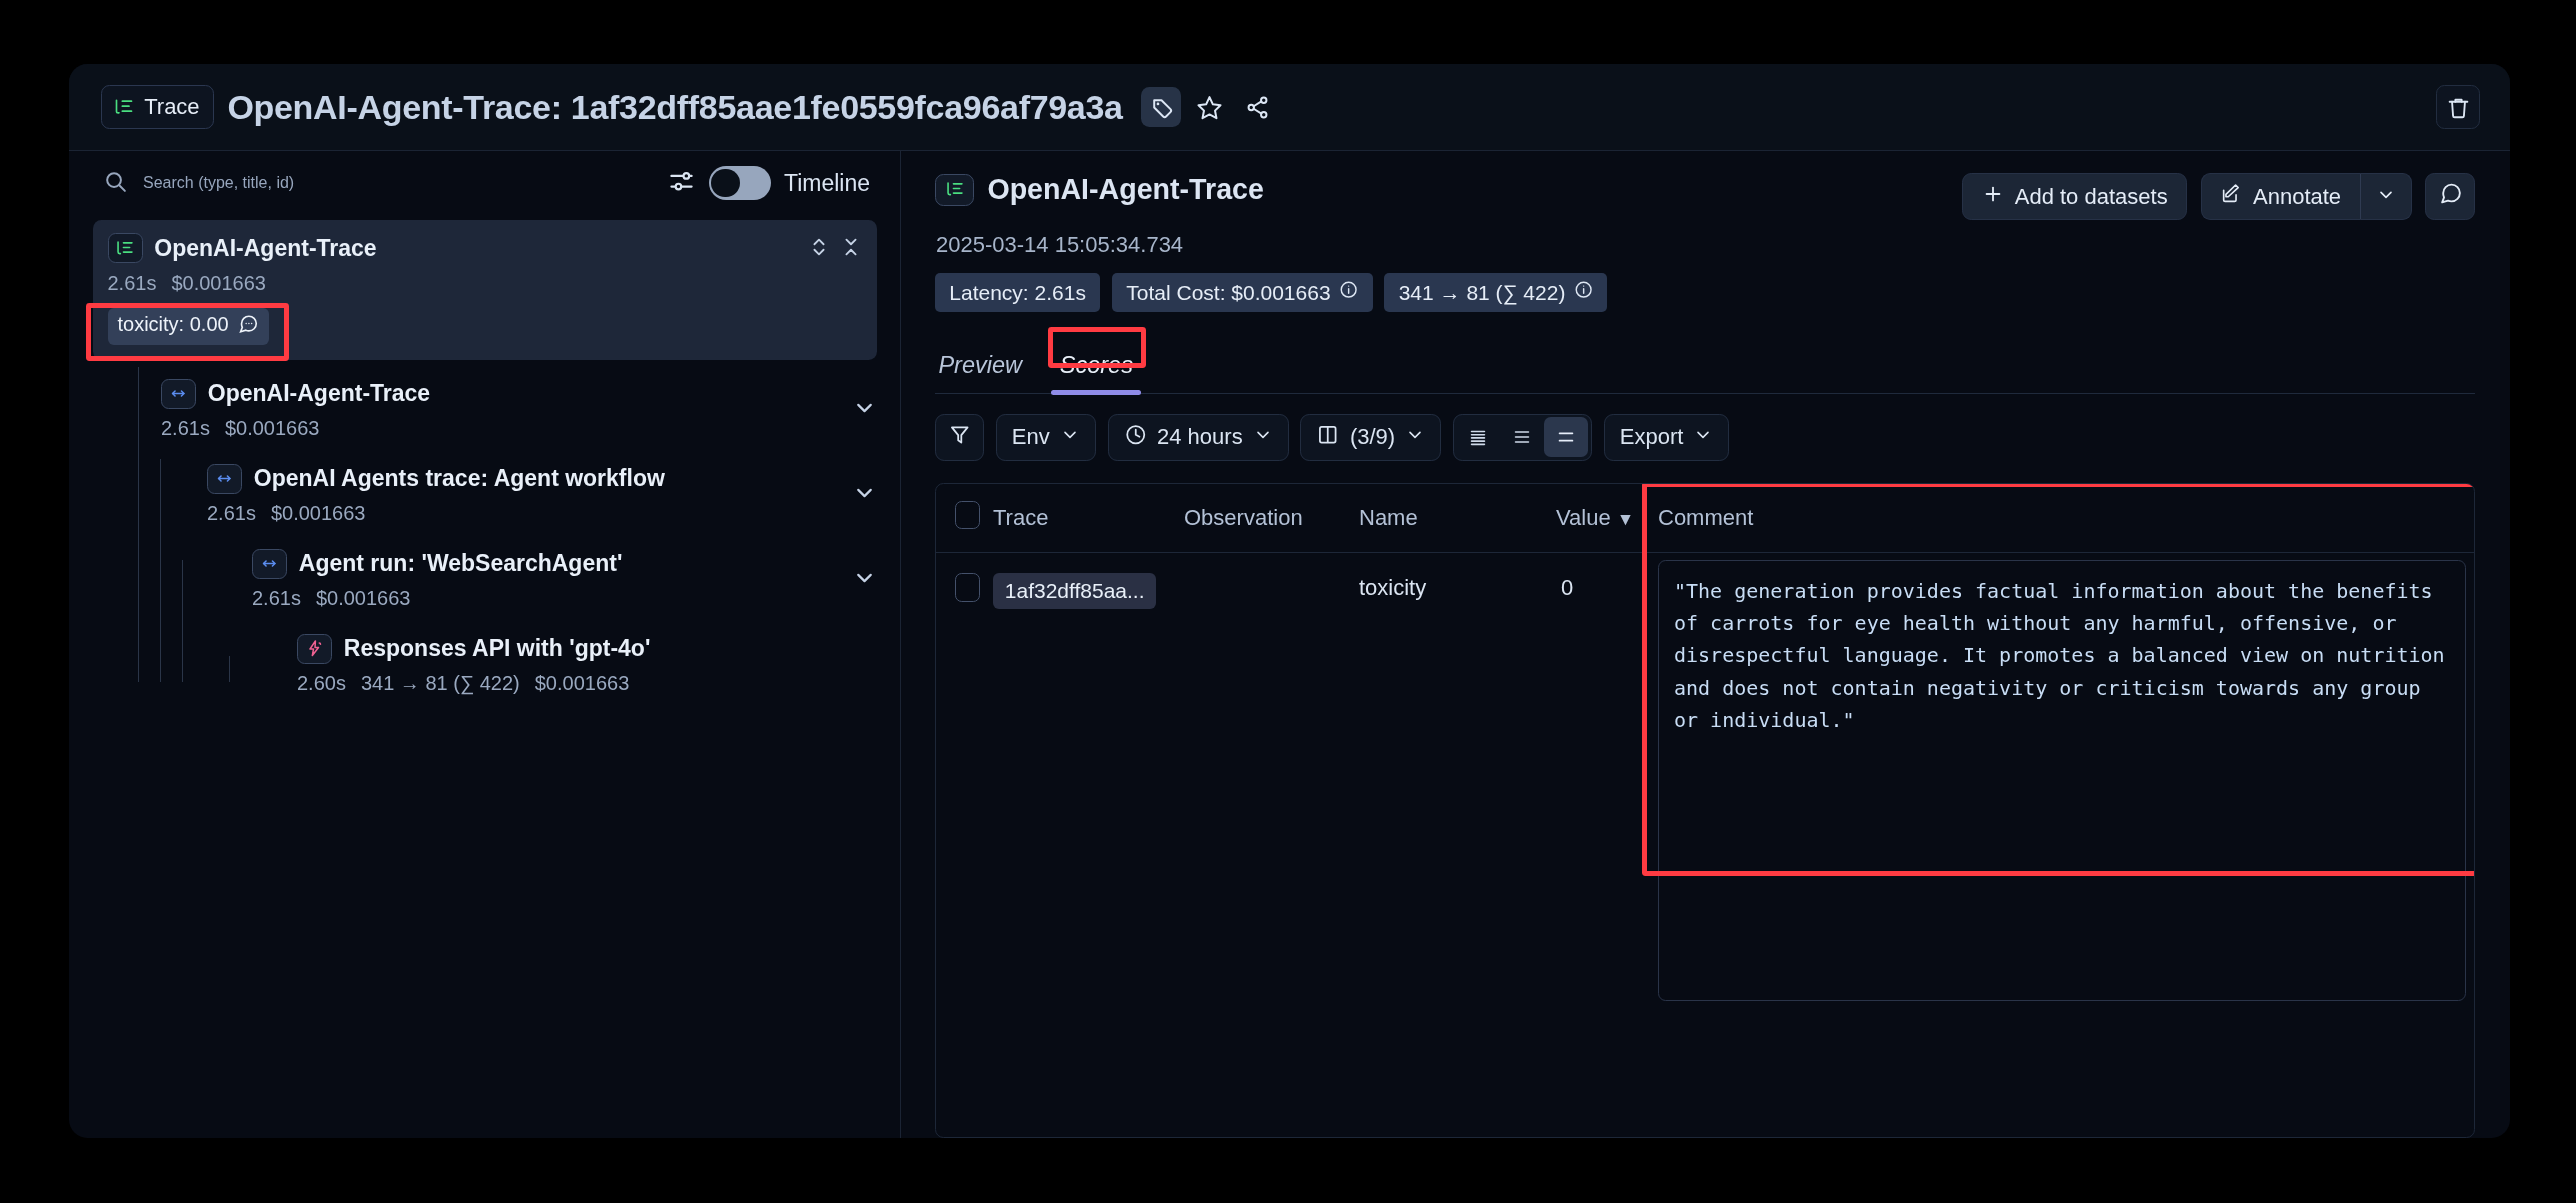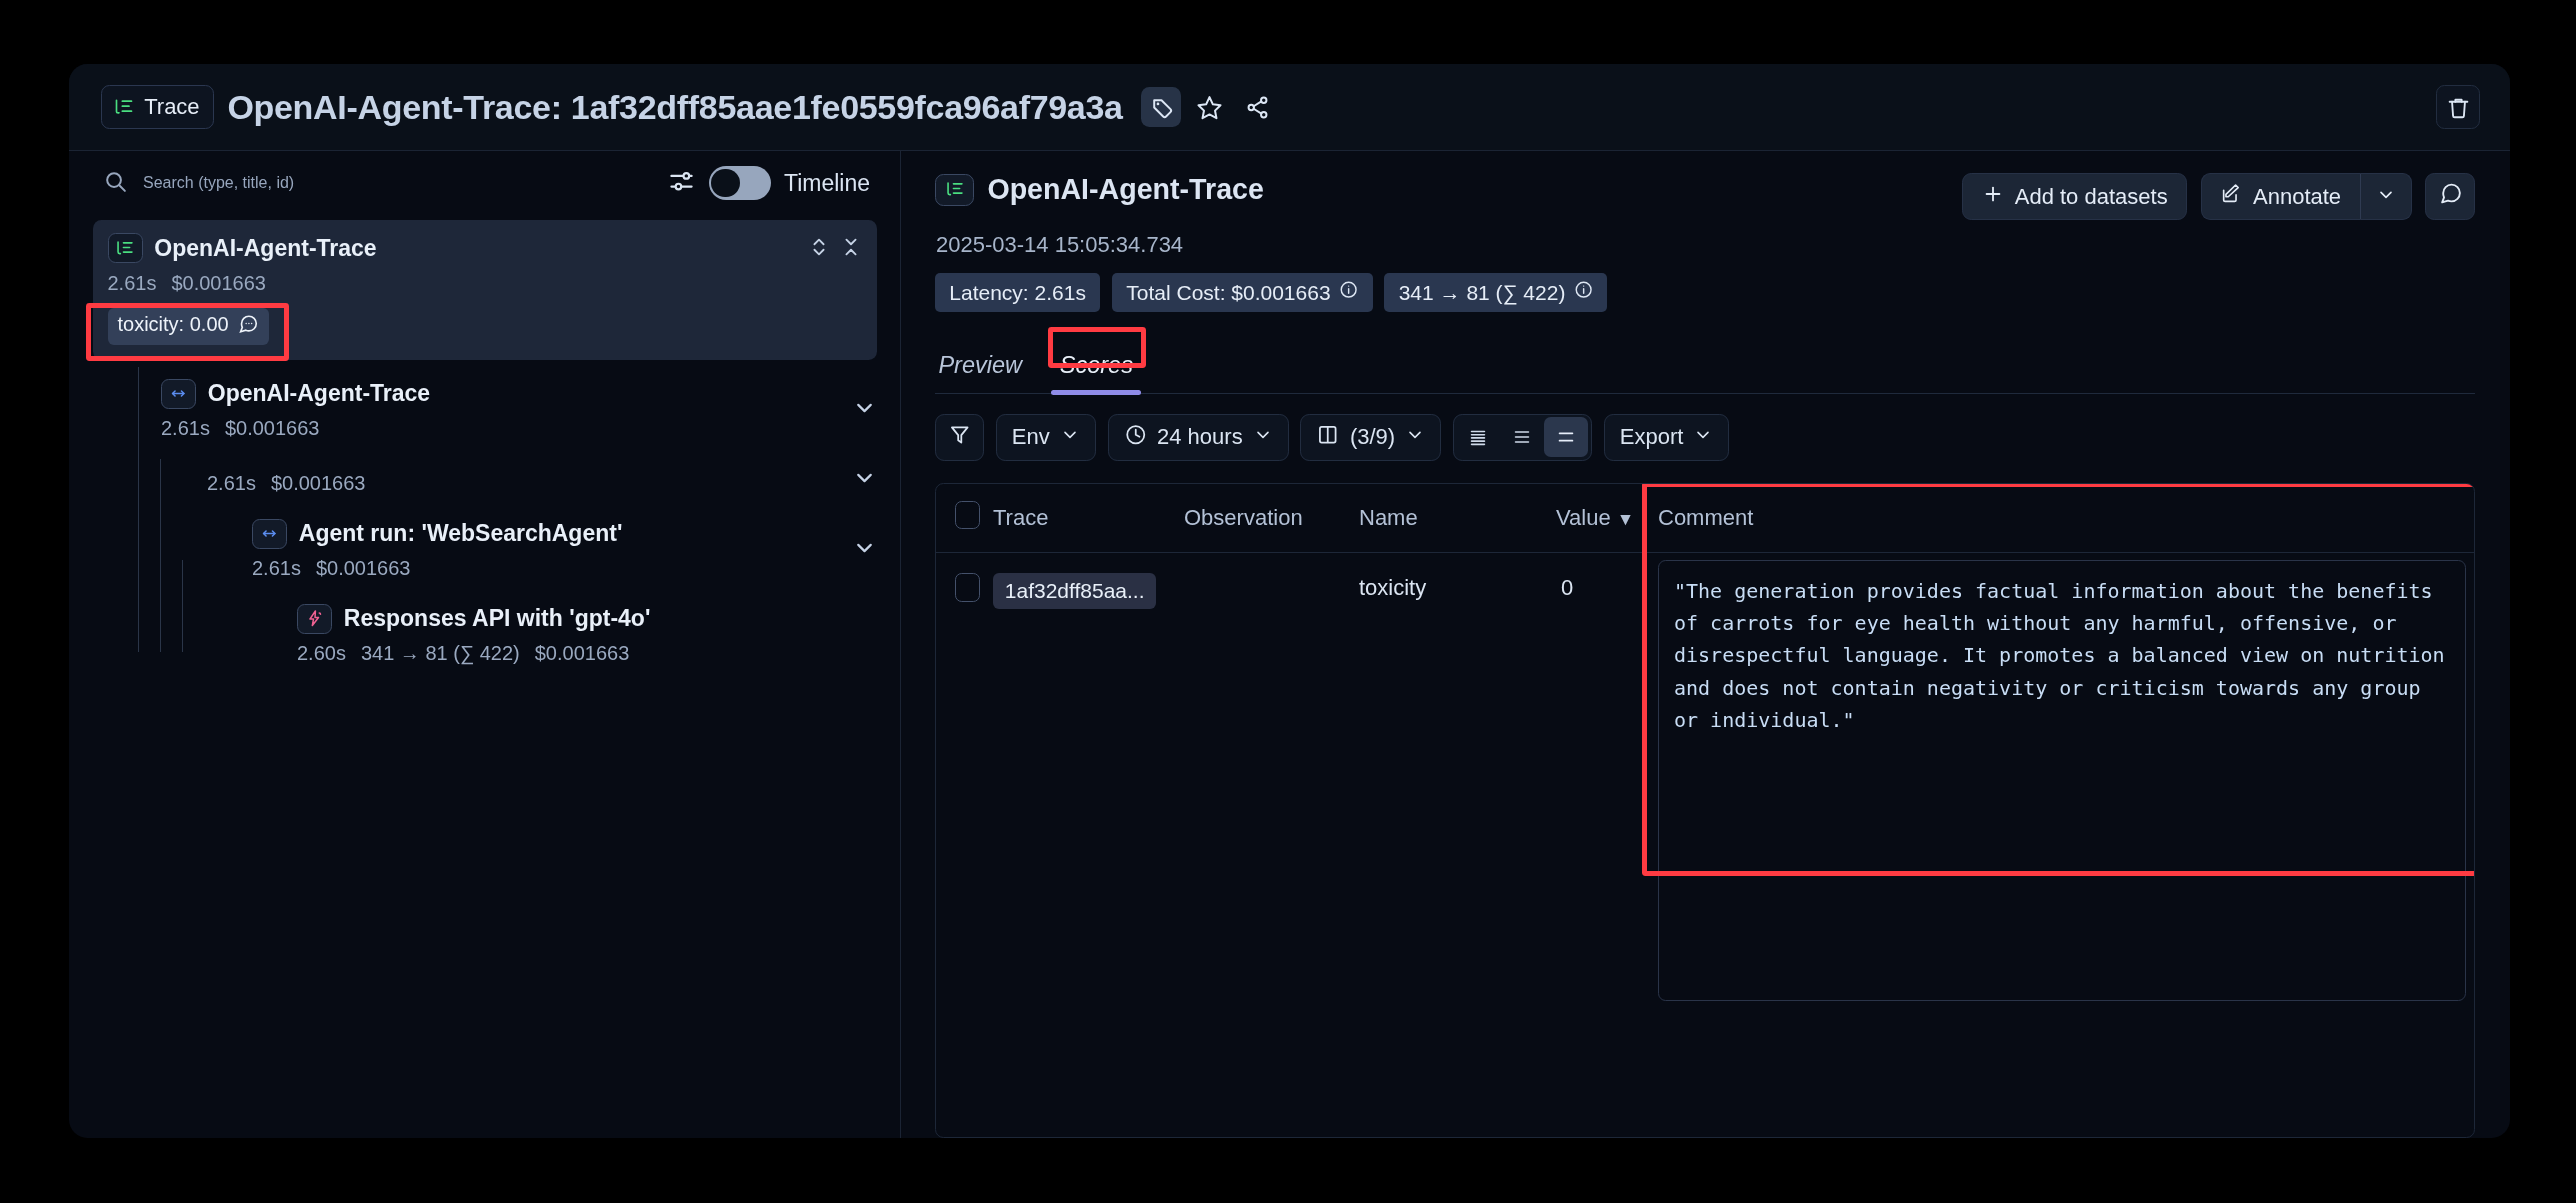--- a/index.html
+++ b/index.html
@@ -419,20 +419,30 @@
             </div>
             <span class="chev">
               <svg width="25" height="25" viewBox="0 0 24 24" fill="none" stroke="#c6d3e6" stroke-width="2.1" stroke-linecap="round" stroke-linejoin="round">
                   <polyline points="6 9.5 12 15.5 18 9.5"></polyline>
                 </svg>
             </span>
           </div>
 
           <div class="node" style="padding-left:138px;">
             <div class="node-inner">
+              <div class="node-head">
+                <span class="obs-chip">
+                  <svg width="18.5" height="17" viewBox="0 0 24 24" fill="none" stroke="#5b8def" stroke-width="2.2" stroke-linecap="round" stroke-linejoin="round">
+                    <line x1="4" y1="12" x2="20" y2="12"></line>
+                      <polyline points="7.5 8.5 4 12 7.5 15.5"></polyline>
+                      <polyline points="16.5 8.5 20 12 16.5 15.5"></polyline>
+                  </svg>
+                </span>
+                <span class="node-title">OpenAI Agents trace: Agent workflow</span>
+              </div>
               <div class="node-meta">
                 <span>2.61s</span>
                 <span>$0.001663</span>
               </div>
             </div>
             <span class="chev">
               <svg width="25" height="25" viewBox="0 0 24 24" fill="none" stroke="#c6d3e6" stroke-width="2.1" stroke-linecap="round" stroke-linejoin="round">
                   <polyline points="6 9.5 12 15.5 18 9.5"></polyline>
                 </svg>
             </span>

